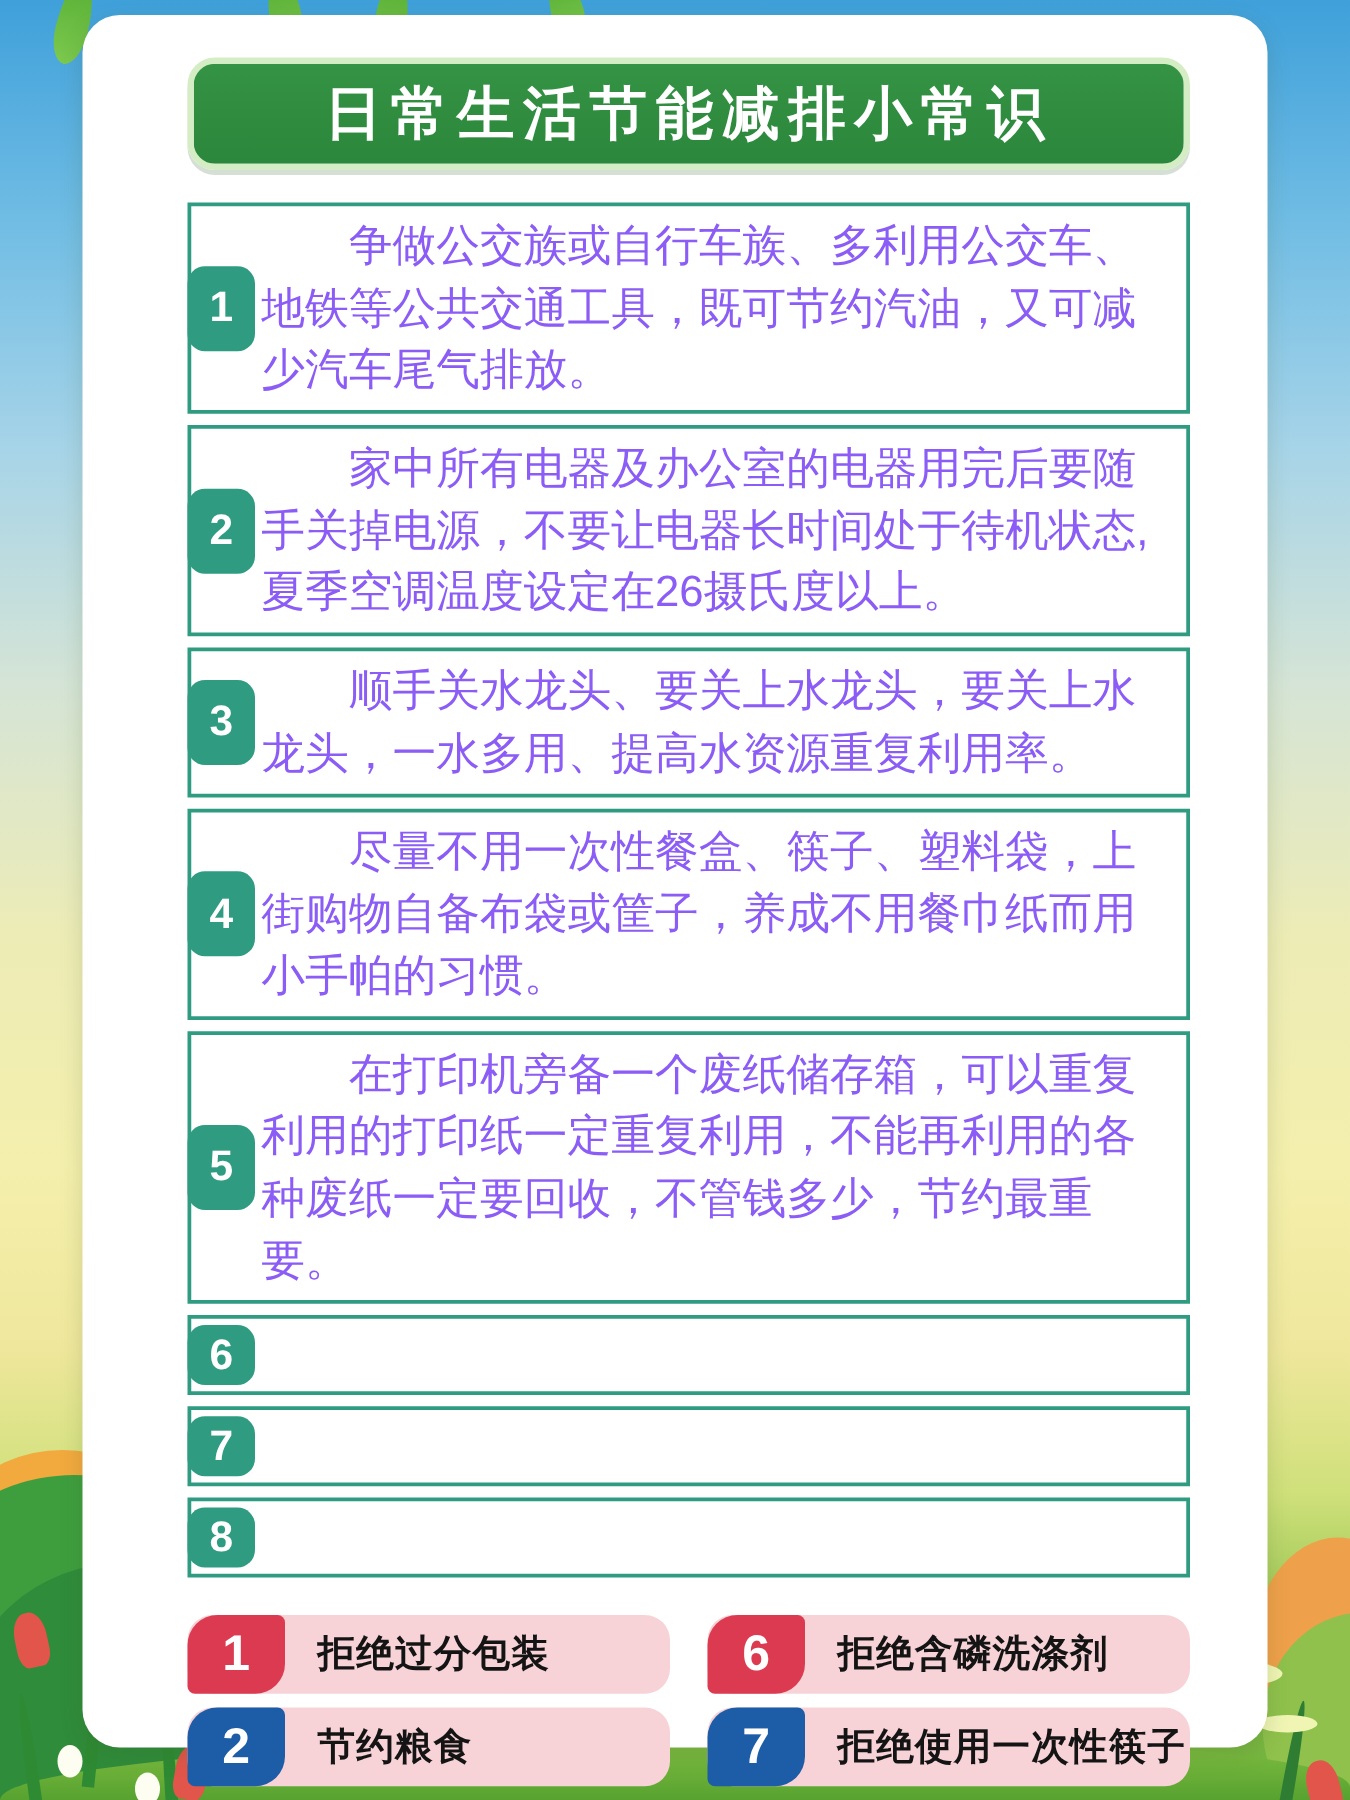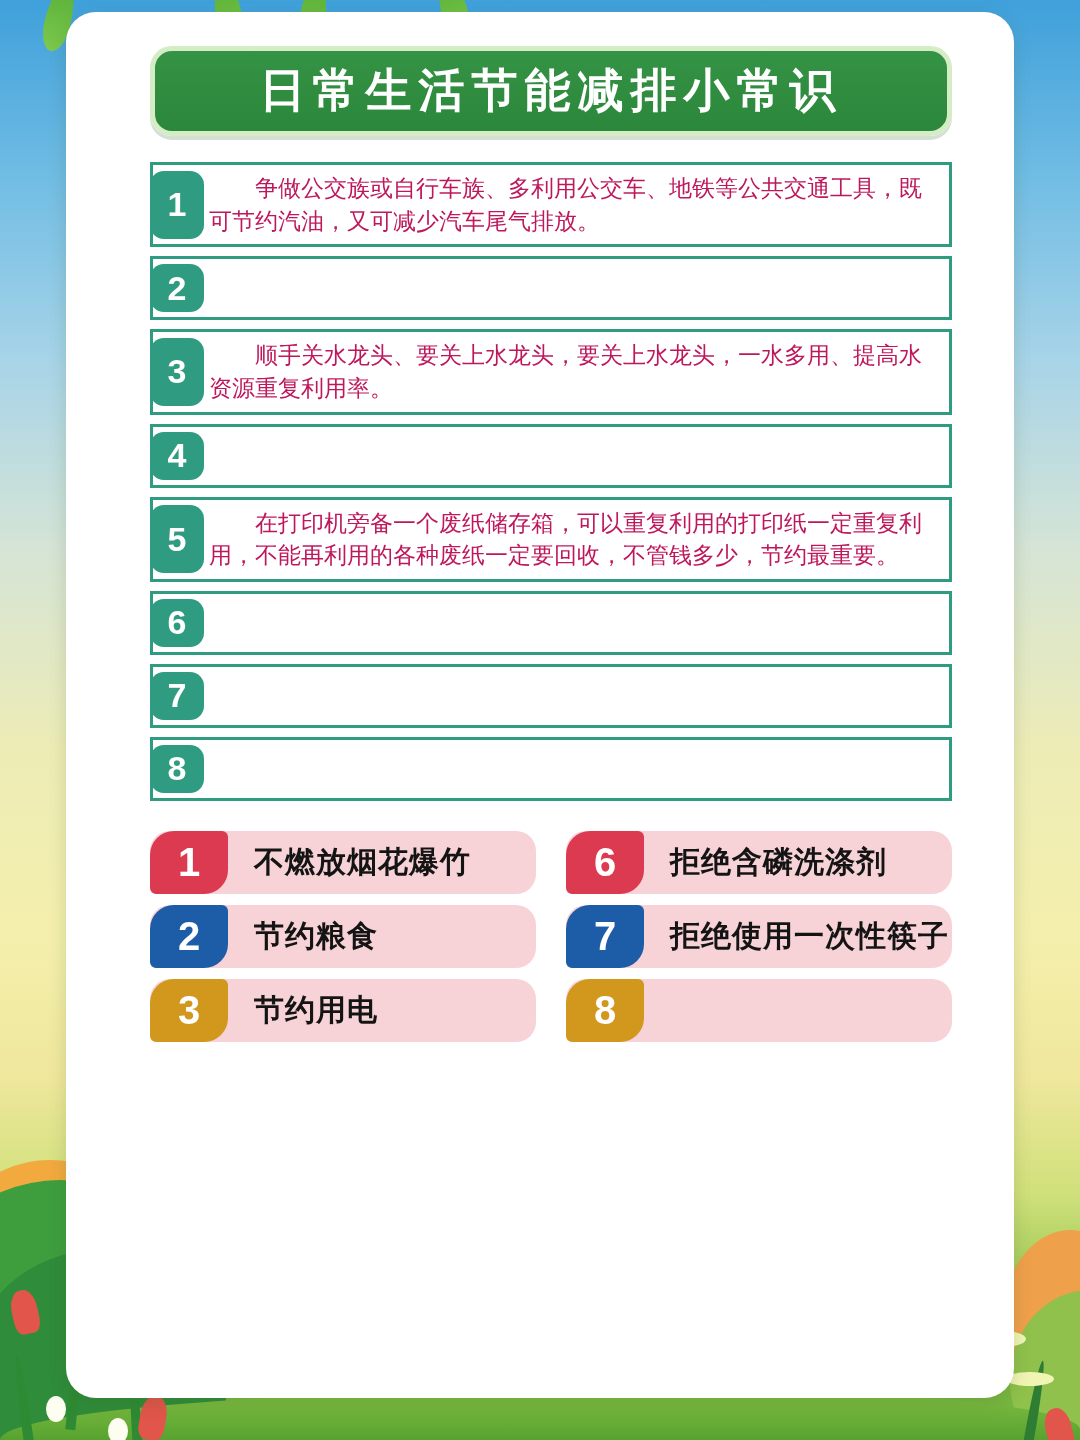--- a/index.html
+++ b/index.html
@@ -28,21 +28,21 @@
     box-shadow:0 4px 0 rgba(30,80,30,.18);}
   .banner span{color:#ffffff;font-size:46px;font-weight:bold;letter-spacing:7px;}
   
   .tips{display:flex;flex-direction:column;gap:9px;margin-top:26px;}
   .tip{position:relative;border:3px solid #2f9c82;background:#ffffff;min-height:44px;
     padding:7px 18px 7px 30px;display:flex;align-items:center;}
   .tip-badge{position:absolute;left:-3px;top:50%;transform:translateY(-50%);
     width:54px;height:calc(100% - 10px);max-height:68px;min-height:42px;background:#2f9c82;
     border-radius:14px;display:flex;align-items:center;justify-content:center;
     color:#ffffff;font-size:34px;font-weight:bold;}
-  .tip-text{font-size:23px;line-height:1.42;color:#be185d;text-indent:2em;
+  .tip-text{font-size:35px;line-height:1.42;color:#8b5cf6;text-indent:2em;
     font-family:"Liberation Sans","DejaVu Sans",sans-serif;width:100%;padding-left:26px;}
   
   .grid2{display:flex;gap:30px;margin-top:30px;}
   .col{display:flex;flex-direction:column;gap:11px;flex:1;}
   .pill{position:relative;height:63px;background:#f7d3d8;border-radius:20px;
     display:flex;align-items:center;padding-left:104px;}
   .pill-badge{position:absolute;left:0;top:0;width:78px;height:63px;
     border-radius:24px 6px 24px 6px;display:flex;align-items:center;justify-content:center;
     color:#ffffff;font-size:40px;font-weight:bold;}
   .pill-label{font-size:30px;font-weight:bold;color:#141414;letter-spacing:1px;}
@@ -89,27 +89,29 @@
         <span>日常生活节能减排小常识</span>
       </div>
 
       <div class="tips">
         <div class="tip">
           <div class="tip-badge">1</div>
           <div class="tip-text">争做公交族或自行车族、多利用公交车、地铁等公共交通工具，既可节约汽油，又可减少汽车尾气排放。</div>
         </div>
         <div class="tip">
           <div class="tip-badge">2</div>
+          <div class="tip-text">家中所有电器及办公室的电器用完后要随手关掉电源，不要让电器长时间处于待机状态, 夏季空调温度设定在26摄氏度以上。</div>
         </div>
         <div class="tip">
           <div class="tip-badge">3</div>
           <div class="tip-text">顺手关水龙头、要关上水龙头，要关上水龙头，一水多用、提高水资源重复利用率。</div>
         </div>
         <div class="tip">
           <div class="tip-badge">4</div>
+          <div class="tip-text">尽量不用一次性餐盒、筷子、塑料袋，上街购物自备布袋或筐子，养成不用餐巾纸而用小手帕的习惯。</div>
         </div>
         <div class="tip">
           <div class="tip-badge">5</div>
           <div class="tip-text">在打印机旁备一个废纸储存箱，可以重复利用的打印纸一定重复利用，不能再利用的各种废纸一定要回收，不管钱多少，节约最重要。</div>
         </div>
         <div class="tip">
           <div class="tip-badge">6</div>
         </div>
         <div class="tip">
           <div class="tip-badge">7</div>
@@ -117,21 +119,21 @@
         <div class="tip">
           <div class="tip-badge">8</div>
         </div>
       </div>
 
 
       <div class="grid2">
         <div class="col">
           <div class="pill">
             <div class="pill-badge" style="background-color: rgb(220, 58, 80);">1</div>
-            <div class="pill-label">不燃放烟花爆竹</div>
+            <div class="pill-label">拒绝过分包装</div>
           </div>
           <div class="pill">
             <div class="pill-badge" style="background-color: rgb(29, 92, 166);">2</div>
             <div class="pill-label">节约粮食</div>
           </div>
           <div class="pill">
             <div class="pill-badge" style="background-color: rgb(210, 151, 29);">3</div>
             <div class="pill-label">节约用电</div>
           </div>
 

